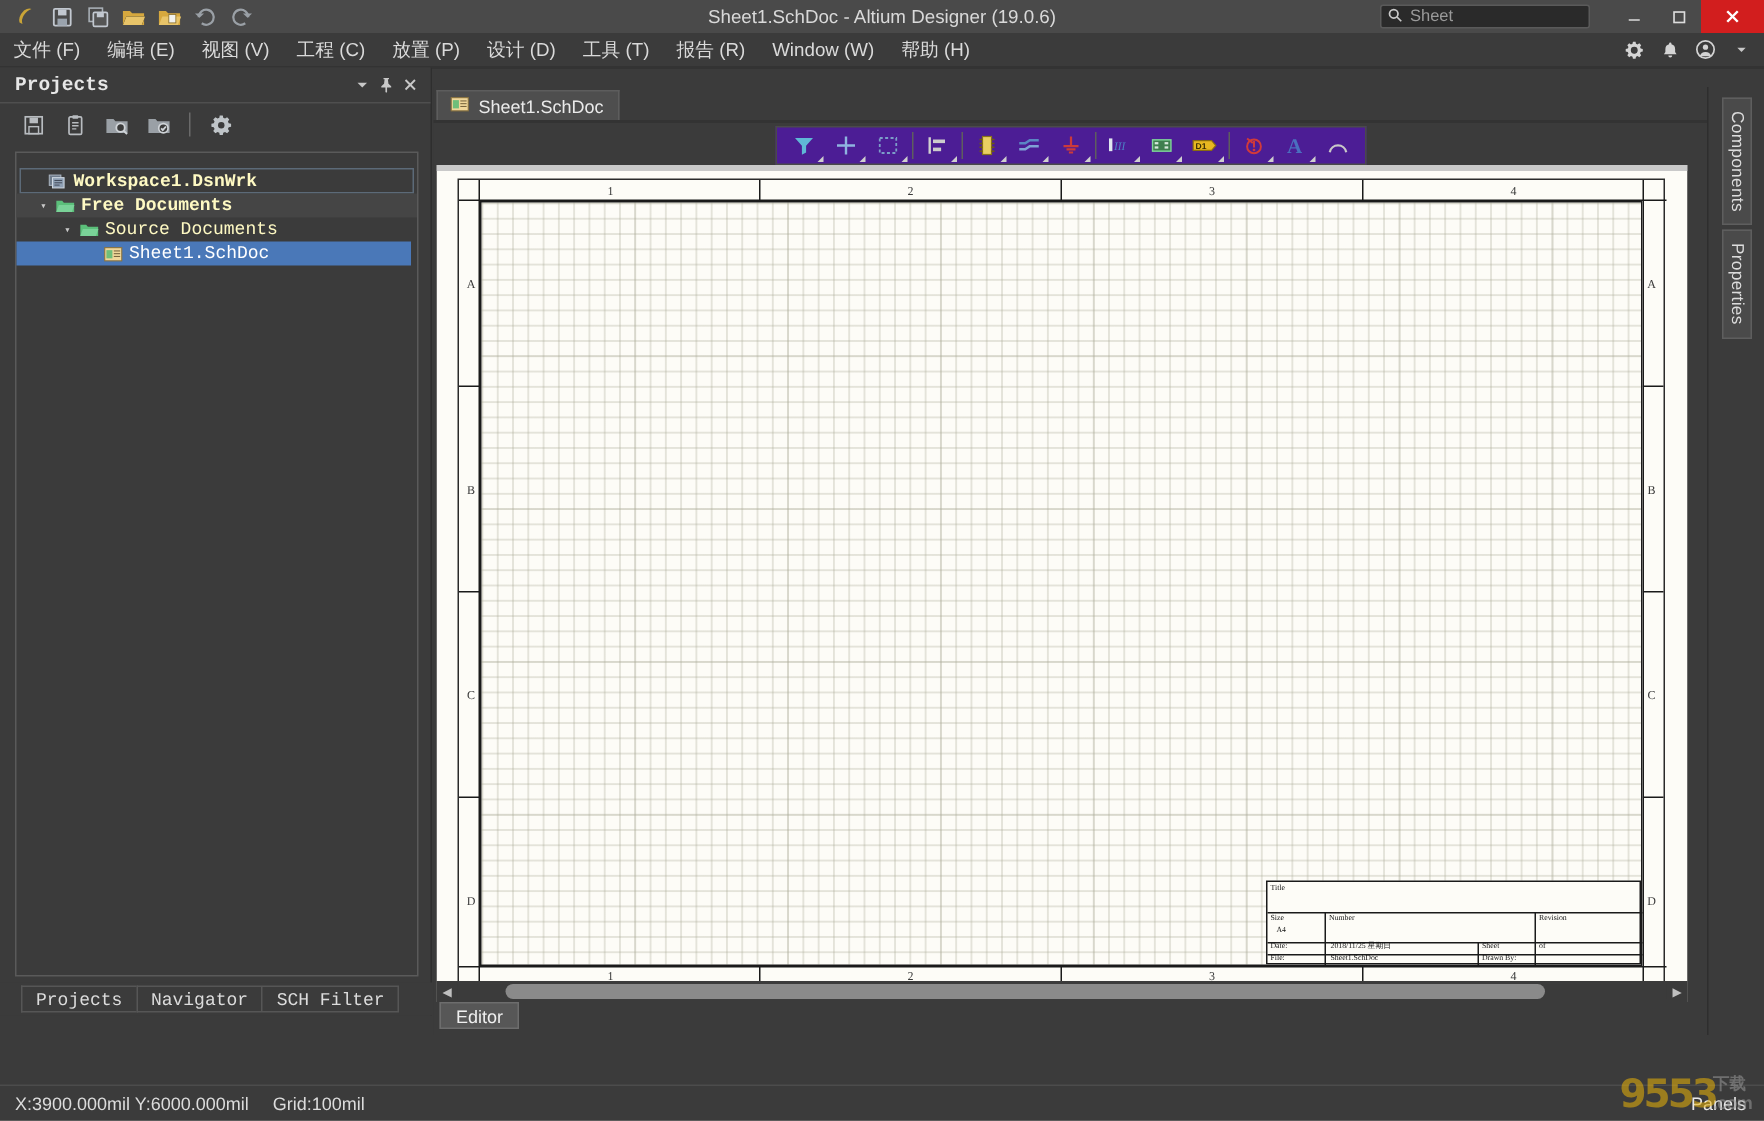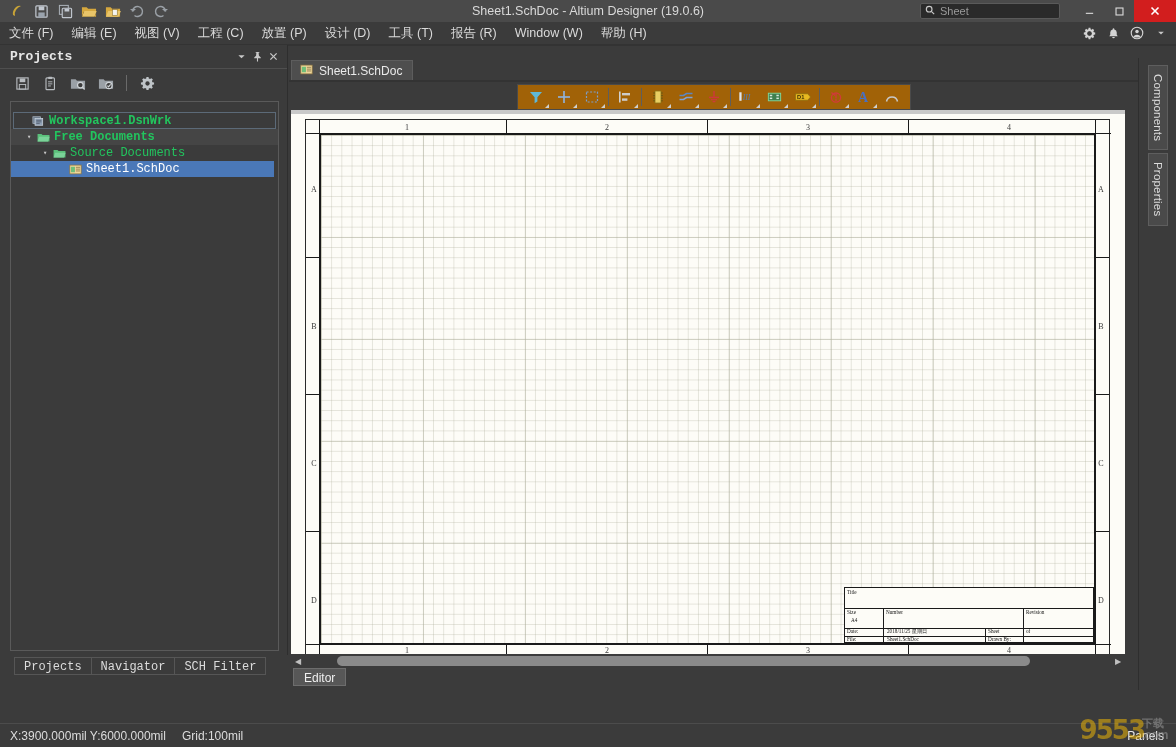--- a/index.html
+++ b/index.html
@@ -100,21 +100,21 @@
   .tree { margin-top: 10px; }
   .tree-row {
     height: 16px; display: flex; align-items: center;
     padding-left: 4px; font-size: 12px; white-space: nowrap; cursor: pointer;
   }
   .tree-row.workspace { border: 1px solid #5c6a78; background: #3b3b3b; margin: 0 2px; height: 17px; }
   .tree-row.hl-grey { background: #454545; }
   .tree-row.selected { background: #4a78b8; }
   .tw-arrow { width: 12px; text-align: center; font-size: 7px; color: #c9c9c9; }
   .tw-icon { width: 16px; display: flex; align-items: center; justify-content: center; margin-right: 3px; }
-  .t-label { color: #22c55e; }
+  .t-label { color: #fef9c3; }
   .t-label.bold { font-weight: bold; }
   .t-label.sel { color: #ffffff; }
 
   .panel-tabs {
     position: absolute; left: 0; bottom: 0; width: 288px; height: 22px;
     display: flex; align-items: center; padding-left: 14px; gap: 0px;
     background: #3b3b3b;
   }
   .ptab {
     height: 18px; line-height: 18px; padding: 0 9px; font-size: 12px;
@@ -135,21 +135,21 @@
     border-top: 1px solid #5d5d5d; border-left: 1px solid #5d5d5d; border-right: 1px solid #5d5d5d;
     cursor: pointer;
   }
   .doc-strip { height: 2px; background: #333; }
 
   .sch-toolbar-wrap {
     position: absolute; left: 0; top: 24px; width: 849px; height: 30px;
     background: #3b3b3b; display: flex; align-items: center; justify-content: center;
   }
   .sch-toolbar {
-    height: 26px; background: #a16207; border: 1px solid #4a4a4a;
+    height: 26px; background: #4c1d95; border: 1px solid #4a4a4a;
     display: flex; align-items: center; padding: 0 4px; gap: 0px;
   }
   .st-btn {
     width: 28px; height: 24px; position: relative;
     display: flex; align-items: center; justify-content: center; cursor: pointer;
   }
   .st-btn .caret {
     position: absolute; right: 1px; bottom: 1px;
     width: 0; height: 0; border-left: 4px solid transparent; border-bottom: 4px solid #cfcfcf;
   }

